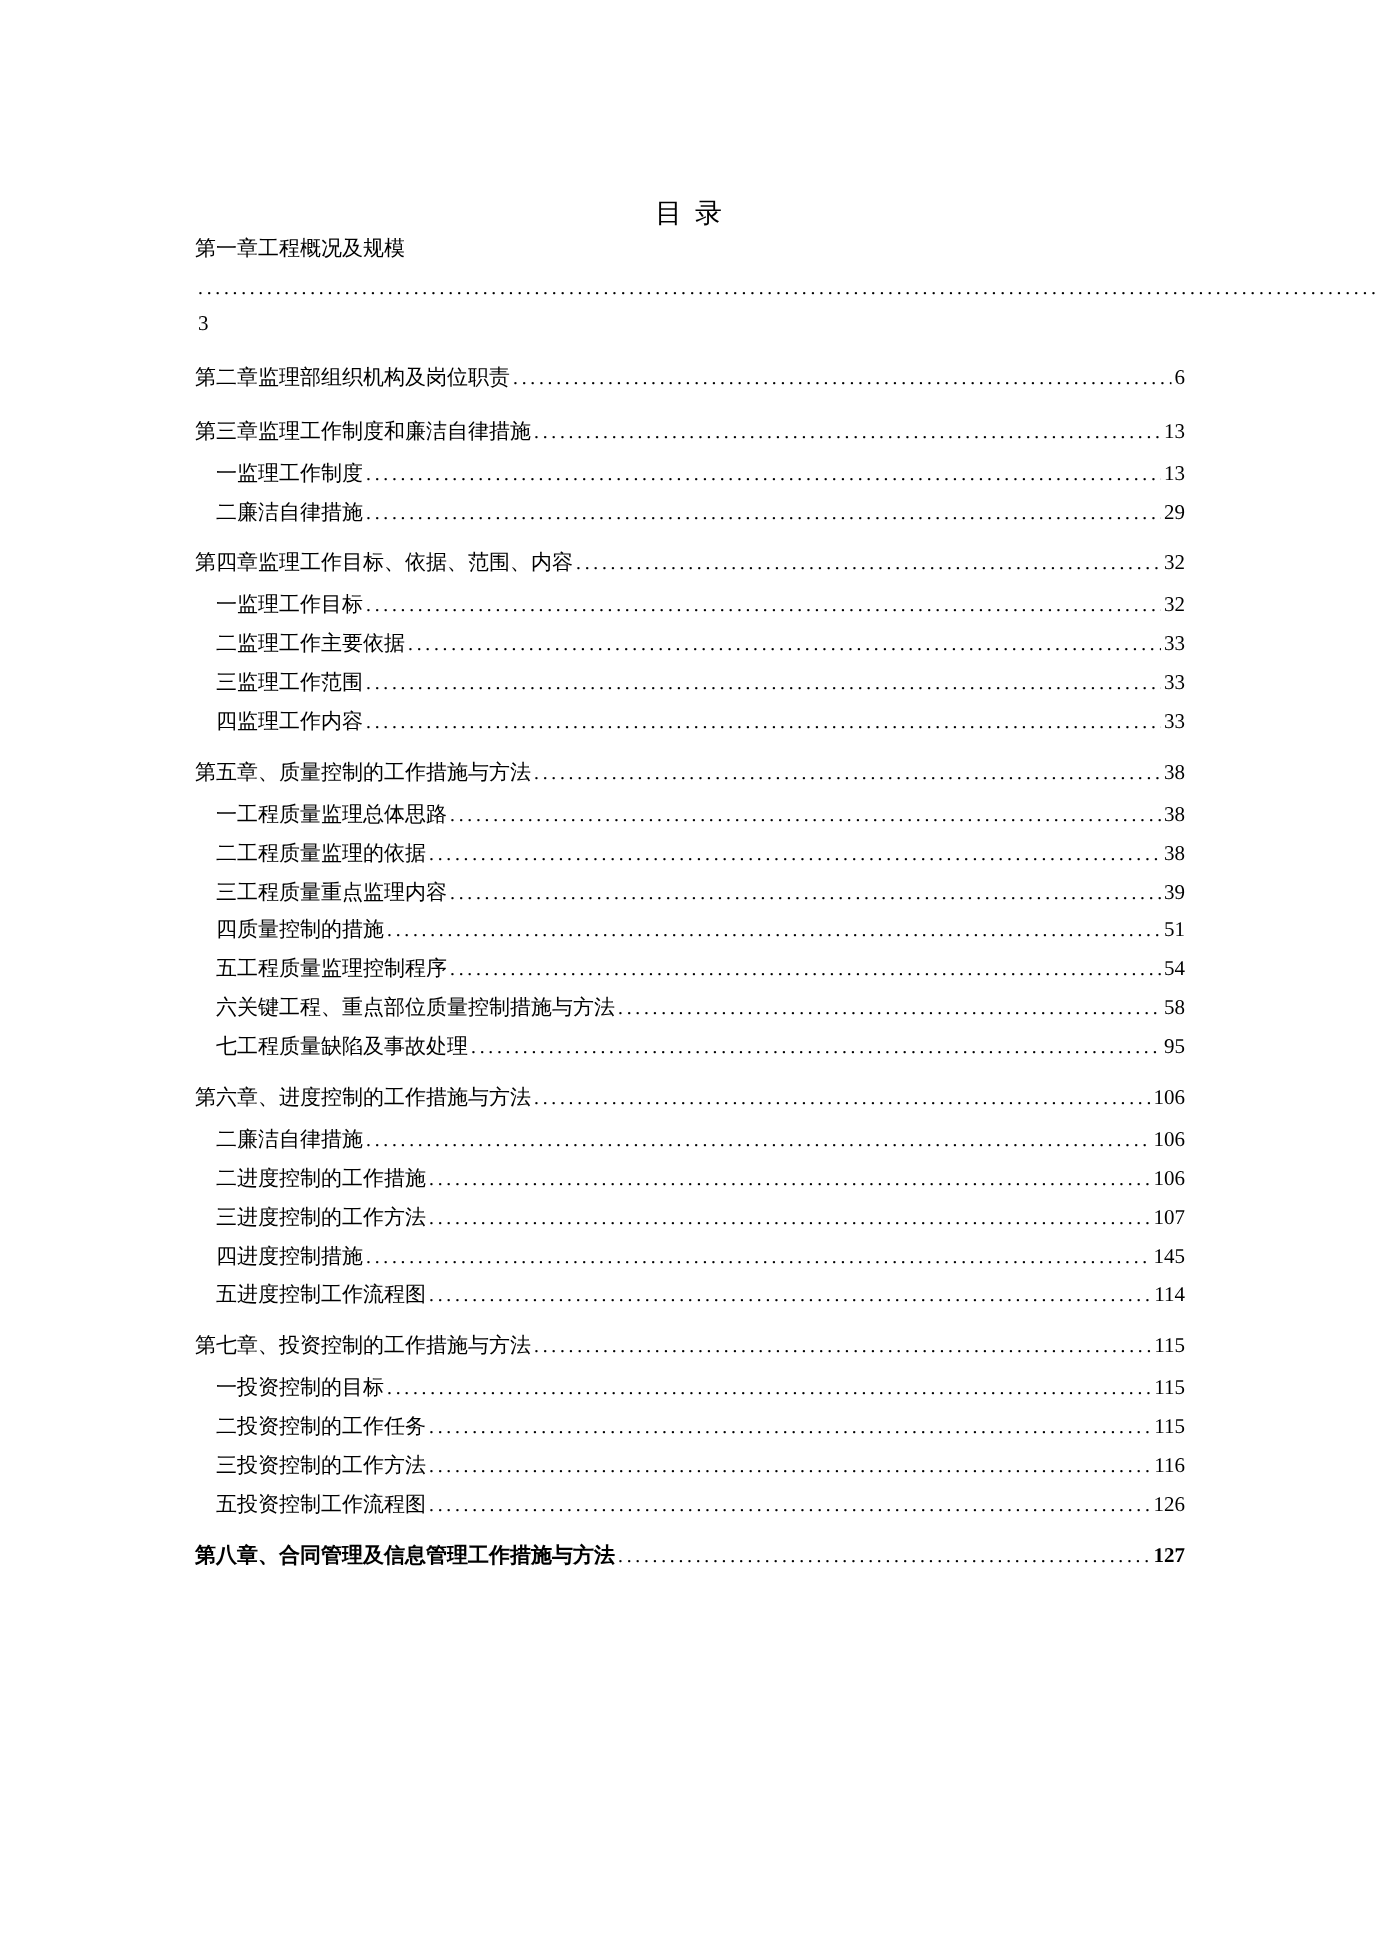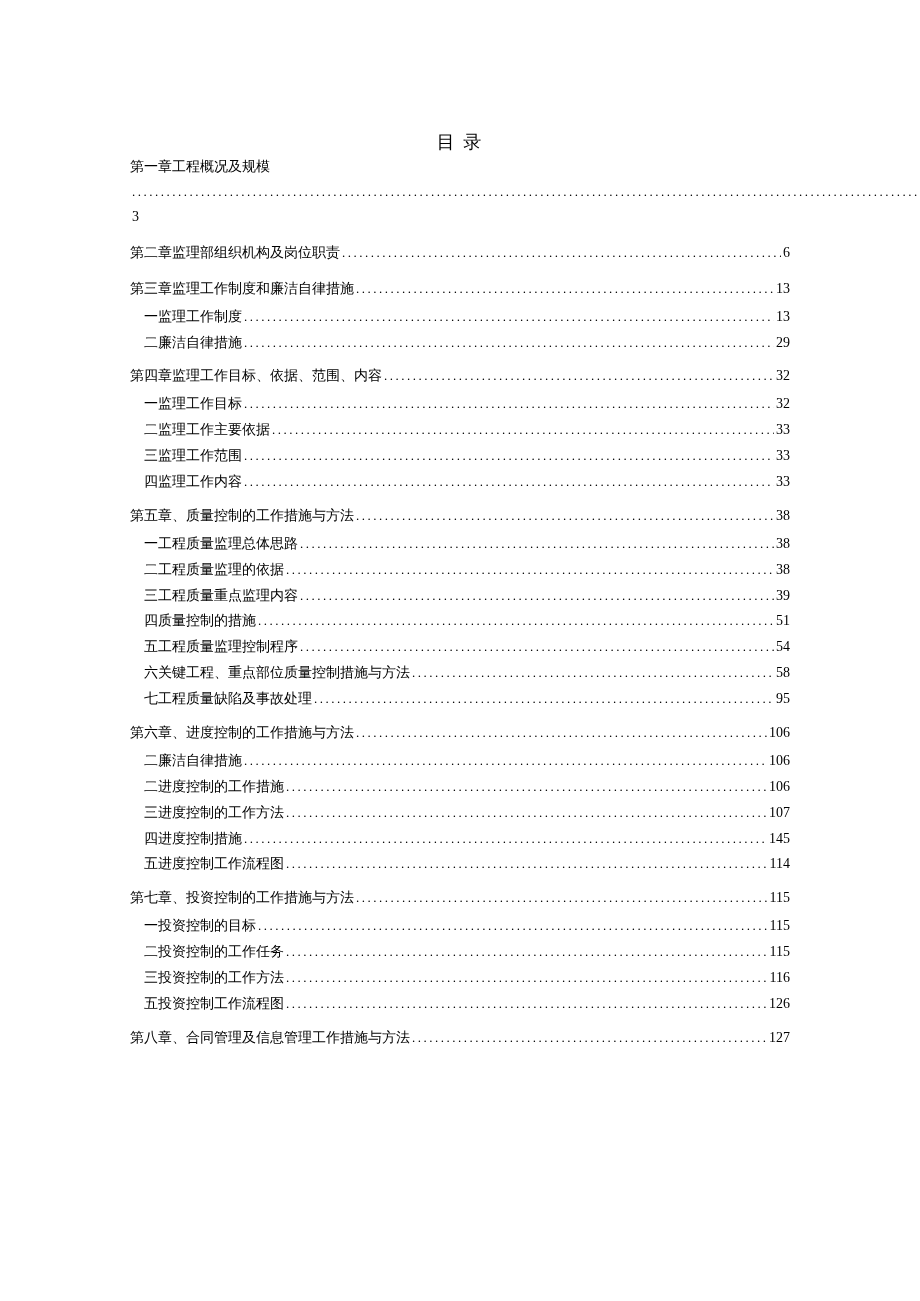--- a/index.html
+++ b/index.html
@@ -54,21 +54,21 @@
     }
     .toc-dots::before {
       content: ".........................................................................................................................................................";
     }
     .toc-page {
       flex-shrink: 0;
       padding-left: 2px;
     }
     .toc-entry.bold .toc-label,
     .toc-entry.bold .toc-page {
-      font-weight: normal;
+      font-weight: bold;
     }
   </style>
 </head>
 <body>
 
 <div class="page-title">目 录</div>
 
 <div id="toc-container">
     <div class="toc-entry chapter">
       <span class="toc-label">第一章工程概况及规模</span>

